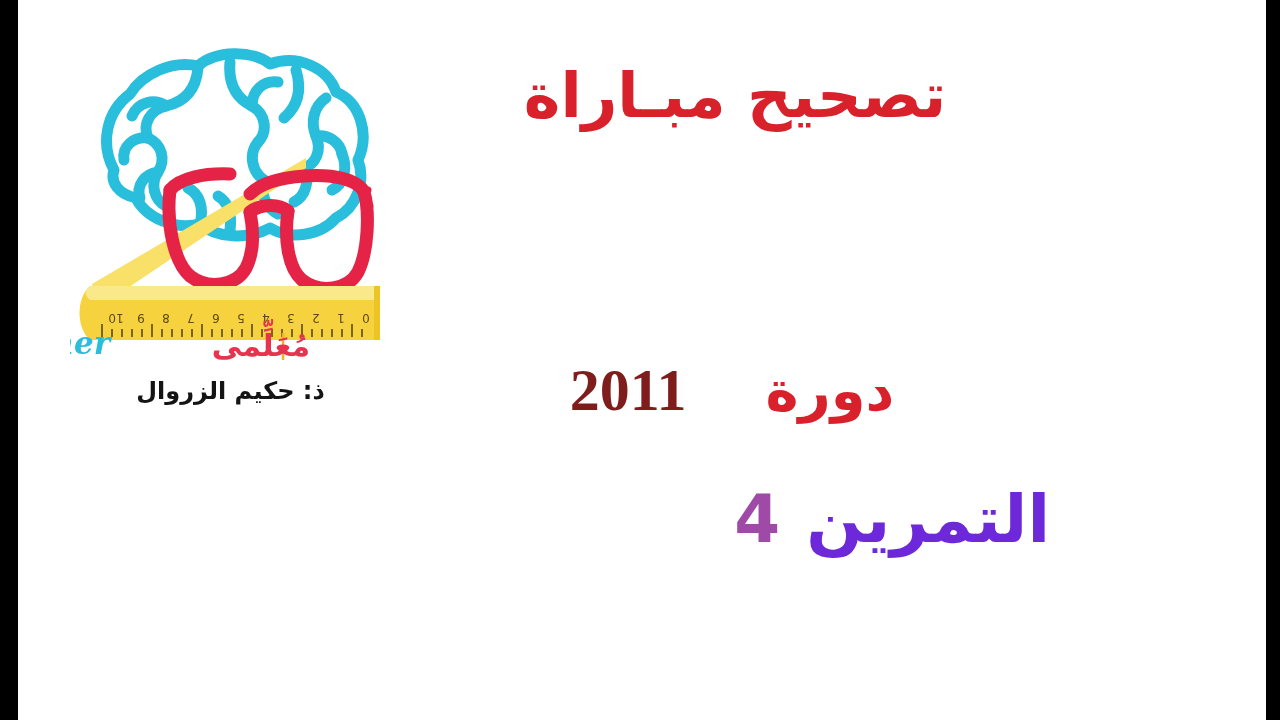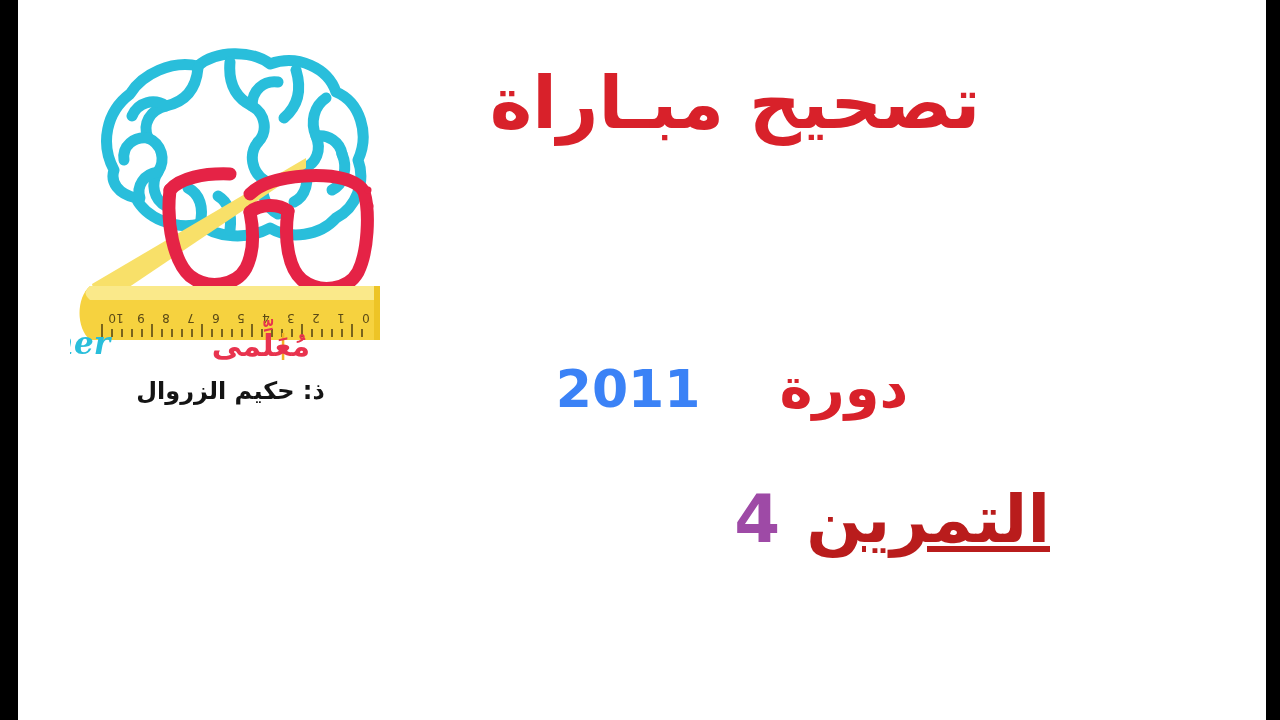--- a/index.html
+++ b/index.html
@@ -70,21 +70,21 @@
   .headline {
     position: absolute;
     right: 235px;
     top: 52px;
     width: 620px;
     text-align: center;
     direction: rtl;
     color: #d8212a;
     font-family: "DejaVu Sans", "Liberation Sans", sans-serif;
     font-weight: bold;
-    font-size: 72px;
+    font-size: 62px;
     line-height: 1.42;
     letter-spacing: 0px;
     white-space: nowrap;
   }
   .headline .line { display: block; }
 
   
   .session-row {
     position: absolute;
     right: 248px;
@@ -95,41 +95,41 @@
     align-items: baseline;
     justify-content: center;
     gap: 70px;
     font-family: "DejaVu Sans", "Liberation Sans", sans-serif;
     font-weight: bold;
     font-size: 56px;
     line-height: 1;
     white-space: nowrap;
   }
   .session-label { color: #d8212a; margin-left: 9px; }
-  .session-year  { color: #3b82f6; font-size: 52px; }
+  .session-year  { color: #7f1d1d; font-size: 60px; font-family: Liberation Serif, serif; }
 
   
   .subject-row {
     position: absolute;
     right: 230px;
     top: 487px;
     width: 830px;
     direction: rtl;
     display: flex;
     align-items: baseline;
     justify-content: flex-start;
     gap: 26px;
     font-family: "DejaVu Sans", "Liberation Sans", sans-serif;
     font-weight: bold;
     font-size: 66px;
     line-height: 1;
     white-space: nowrap;
   }
   .subject-name     { color: #3a3ab4; }
-  .exercise-label   { color: #b91c1c; text-decoration: underline; }
+  .exercise-label   { color: #6d28d9; }
   .exercise-number  { color: #9e4aa6; font-family: "DejaVu Sans", "Liberation Sans", sans-serif; }
 </style>
 </head>
 <body>
 
 <div class="thumbnail">
 
   <div class="bar-left"></div>
   <div class="bar-right"></div>
 

